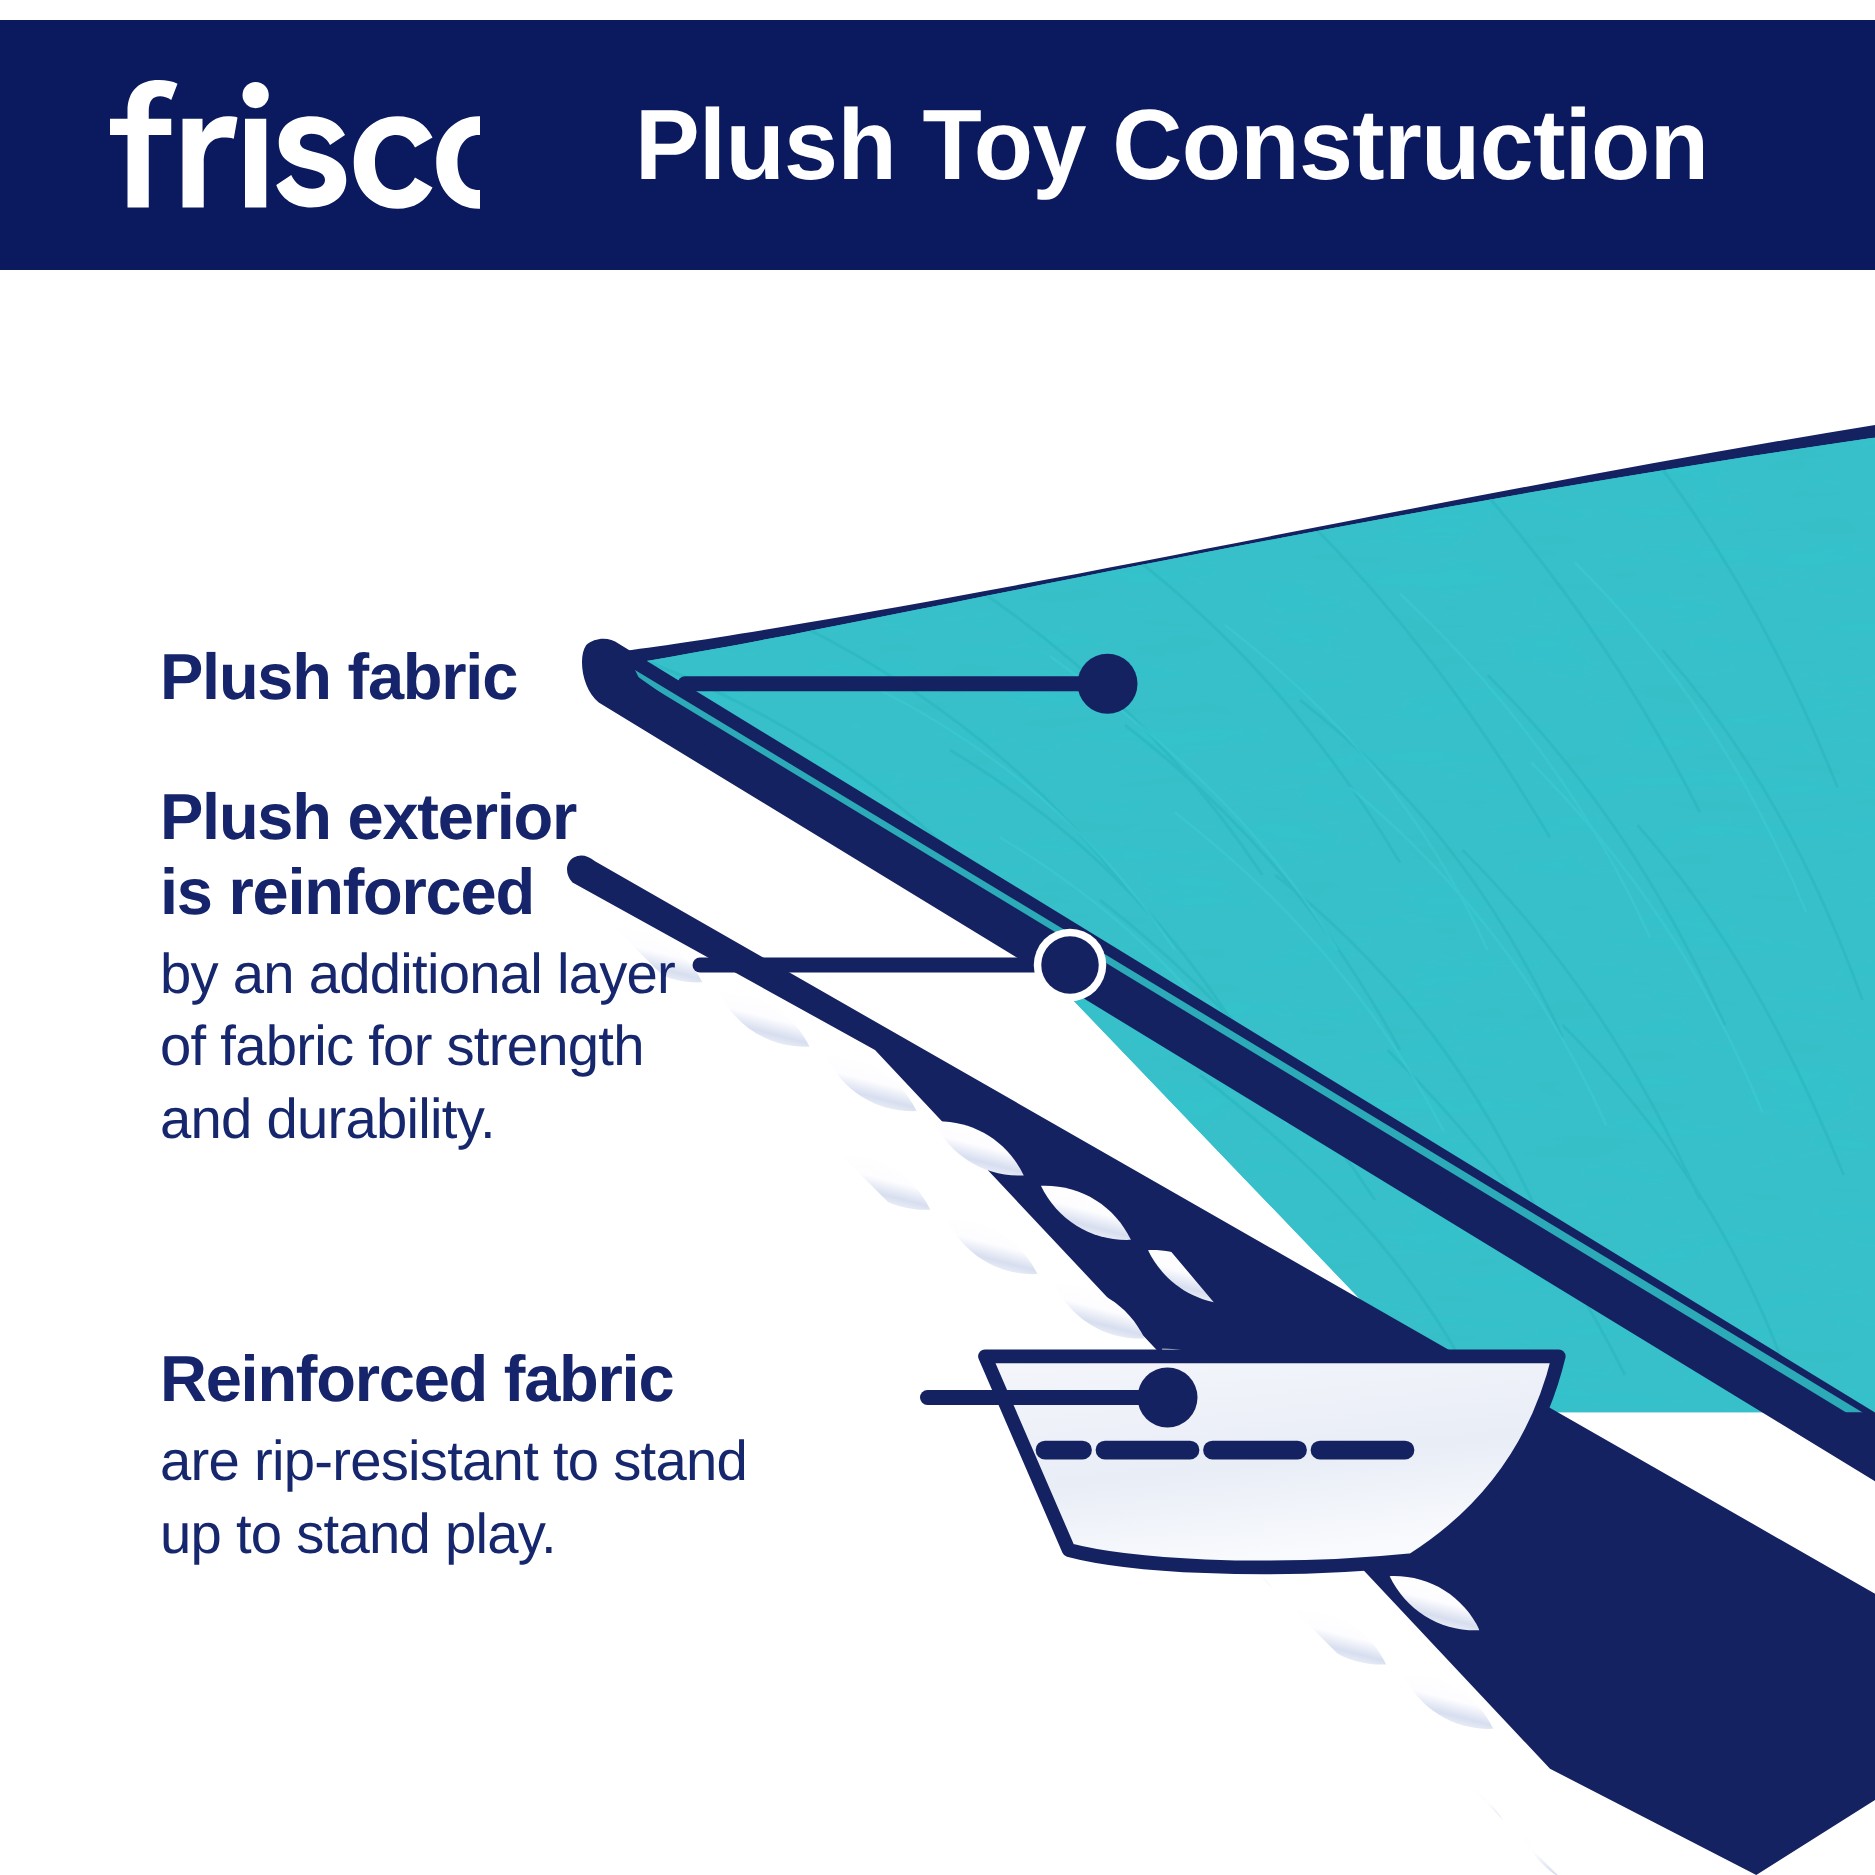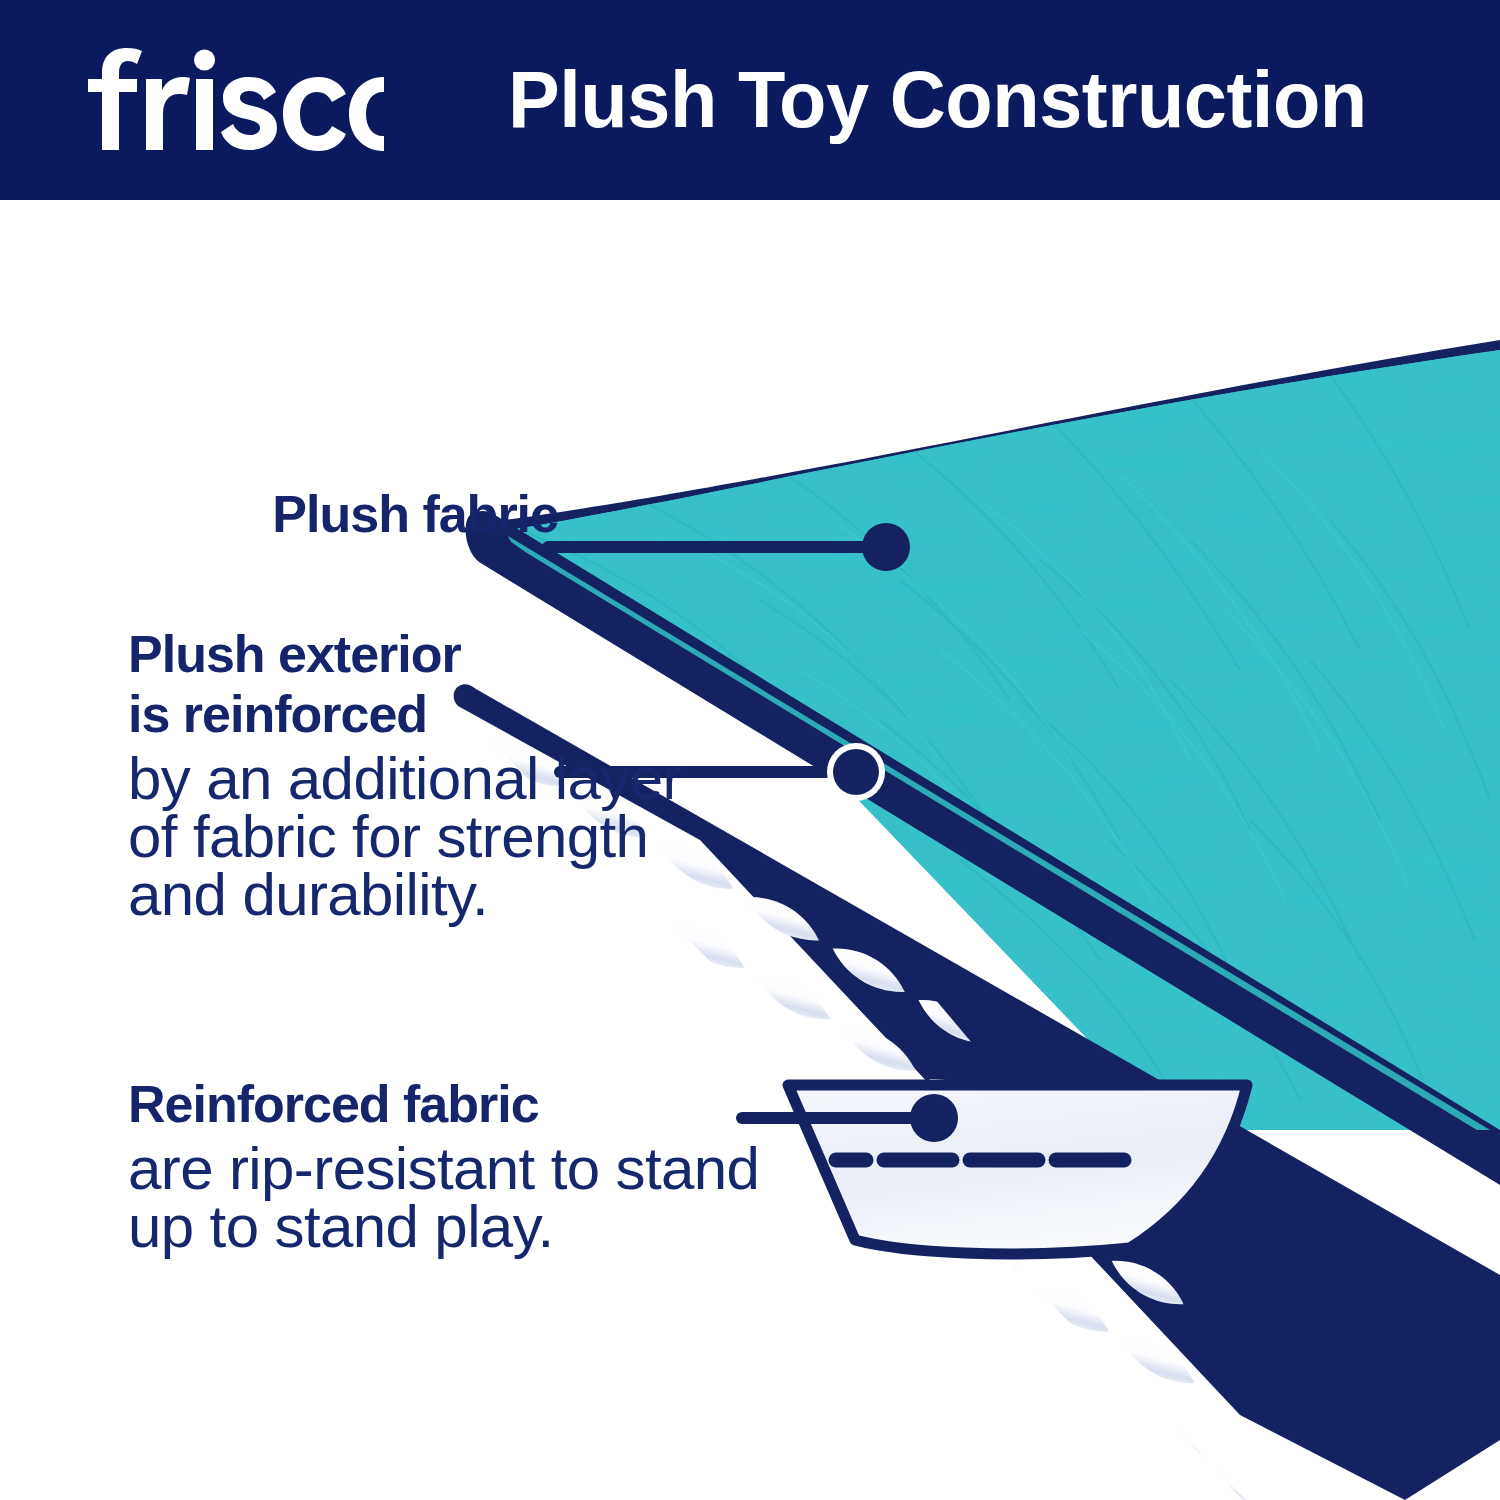--- a/index.html
+++ b/index.html
@@ -13,21 +13,21 @@
     width: 1500px;
     height: 1500px;
     background: #ffffff;
     overflow: hidden;
     font-family: "Liberation Sans", sans-serif;
   }
 
   
   #header-bar {
     position: absolute;
-    left: 0; top: 0;
+    left: 0; top: 16px;
     width: 1500px;
     height: 200px;
     background: #0b1a5e;
     display: flex;
     align-items: center;
   }
   #brand-logo {
     position: absolute;
     left: 84px;
     top: 46px;
@@ -72,30 +72,30 @@
     font-size: 52px;
     line-height: 60px;
     letter-spacing: -1px;
     color: #15246b;
     white-space: pre-line;
     margin: 0;
   }
   .callout-body {
     font-family: "Liberation Sans", sans-serif;
     font-weight: normal;
-    font-size: 60px;
+    font-size: 45px;
     line-height: 58px;
     letter-spacing: -0.6px;
     color: #16276e;
     white-space: pre-line;
     margin: 0;
     padding-top: 6px;
   }
 
-  #callout-plush-fabric { left: 128px; top: 484px; width: 430px; text-align: right; }
+  #callout-plush-fabric { left: 128px; top: 512px; width: 430px; }
   #callout-plush-exterior { left: 128px; top: 624px; width: 600px; }
   #callout-reinforced-seams { left: 128px; top: 1074px; width: 680px; }
 </style>
 </head>
 <body>
 
 <div id="page">
 
   <div id="header-bar">
 

